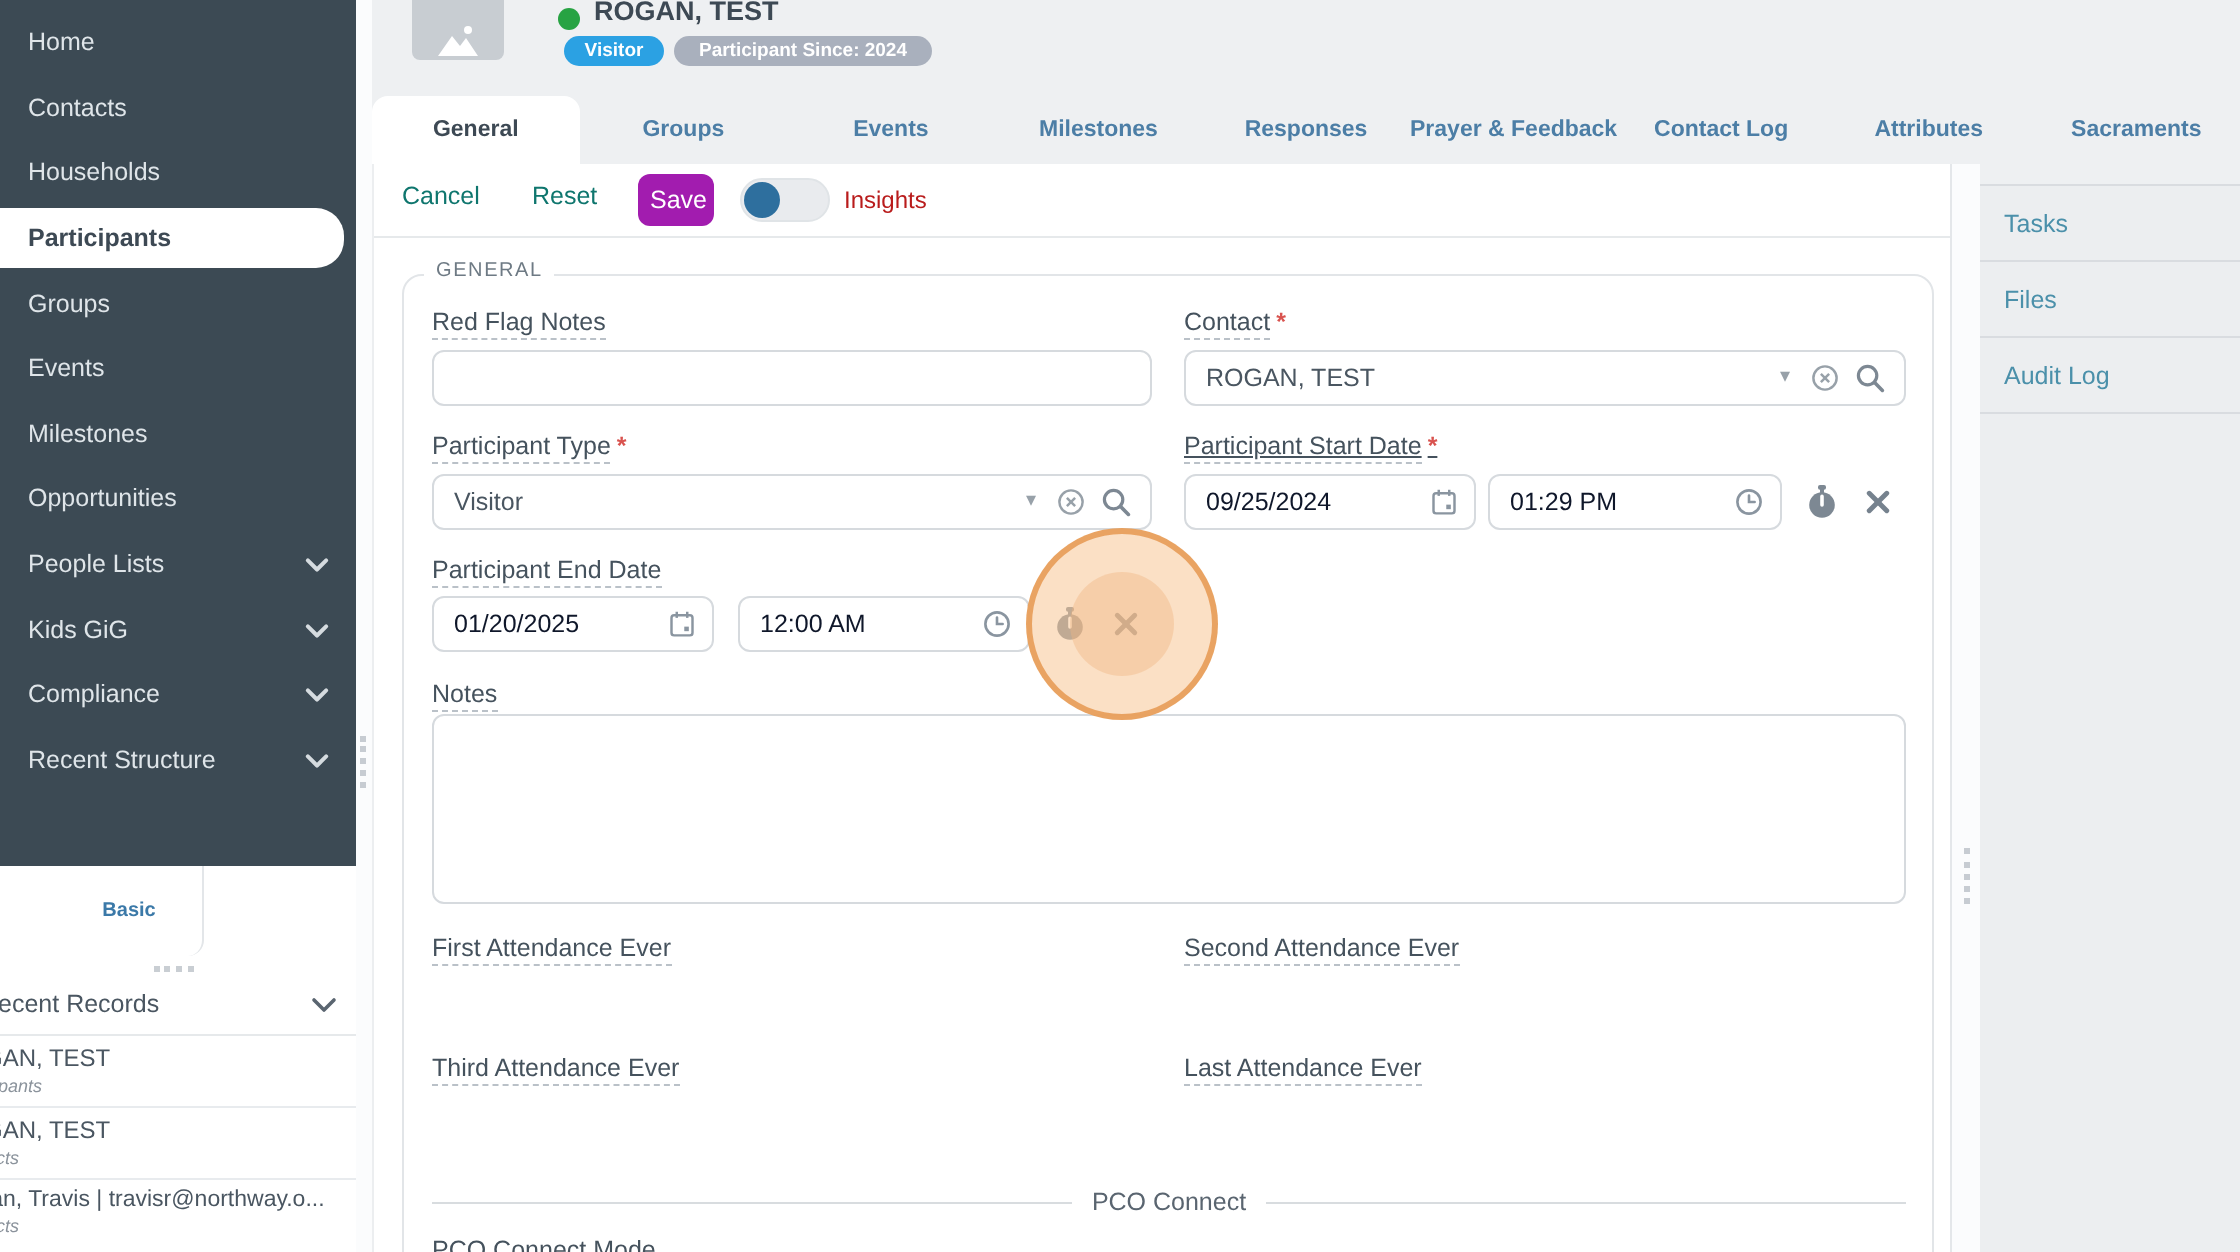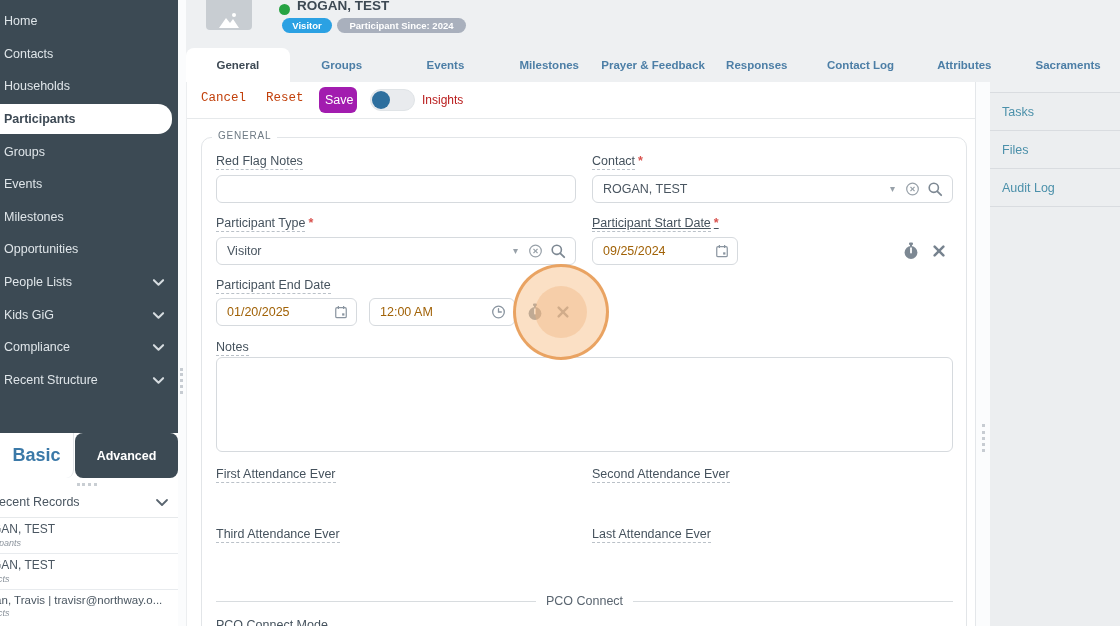--- a/index.html
+++ b/index.html
@@ -2,34 +2,34 @@
 <html><head>
 <meta charset="utf-8">
 <style>
   html,body{margin:0;padding:0;}
   body{font-family:"Liberation Sans",sans-serif;background:#eef0f2;}
   #page{position:relative;width:1120px;height:626px;overflow:hidden;background:#eef0f2;}
 
   
   .sidebar{position:absolute;left:0;top:0;width:178px;height:433px;background:#3c4a54;}
   .nav{position:absolute;left:0;top:5px;width:178px;list-style:none;margin:0;padding:0;}
-  .nav li{height:32.6px;display:flex;align-items:center;padding-left:4px;box-sizing:border-box;
+  .nav li{height:32.6px;display:flex;align-items:center;padding-left:14px;box-sizing:border-box;
           color:#dfe5e9;font-size:12.5px;cursor:pointer;position:relative;}
   .nav li.selected{background:#fff;width:172px;border-radius:0 14px 14px 0;color:#3d4954;font-weight:bold;height:30px;margin:1.3px 0;}
   .nav .chev{position:absolute;right:13px;top:50%;transform:translateY(-50%);}
 
   
   .vstrip-left{position:absolute;left:178px;top:0;width:8px;height:626px;background:#fbfcfd;}
   .grip-v{border-left:3px dotted #c7ccd2;width:0;position:absolute;}
 
   
   .side-panel{position:absolute;left:0;top:433px;width:178px;height:193px;background:#fff;overflow:hidden;}
   .tab-basic{position:absolute;left:0;top:0;width:73px;height:45px;background:#fff;border-right:1px solid #e3e6e9;
              border-bottom-right-radius:8px;display:flex;align-items:center;justify-content:center;
-             color:#3b79a8;font-weight:bold;font-size:18px;cursor:pointer;}
+             color:#3b79a8;font-weight:bold;font-size:10px;cursor:pointer;padding-left:28px;}
   .tab-advanced{position:absolute;left:75px;top:0;width:103px;height:45px;background:#3c4a54;border-radius:8px;
              display:flex;align-items:center;justify-content:center;color:#fff;font-weight:bold;font-size:12.5px;cursor:pointer;}
   .grip-h{position:absolute;left:77px;top:50px;width:20px;height:0;border-top:3px dotted #c9ced3;}
   .recent-header{position:absolute;left:0;top:58px;width:178px;height:24px;}
   .recent-title{position:absolute;left:-10px;top:4px;font-size:12.5px;color:#4a5661;white-space:nowrap;}
   .recent-chevron{position:absolute;right:9px;top:5px;}
   .recent-list{position:absolute;left:0;top:85px;width:178px;}
   .recent-item{height:36px;border-bottom:1px solid #e8ebee;padding-top:4px;box-sizing:border-box;cursor:pointer;overflow:hidden;}
   .recent-item:last-child{border-bottom:none;}
   .ri-title{display:block;margin-left:-26px;font-size:12px;color:#4a5661;white-space:nowrap;}
@@ -48,21 +48,21 @@
   
   .main-tabs{position:absolute;left:186px;top:48px;right:0;height:34px;display:flex;}
   .main-tab{flex:1;display:flex;align-items:center;justify-content:center;font-size:11.5px;font-weight:bold;
             color:#4c7ea6;cursor:pointer;white-space:nowrap;}
   .main-tab.active{background:#fff;border-radius:8px 8px 0 0;color:#3d4954;}
 
   
   .card{position:absolute;left:186px;top:82px;width:789px;height:544px;background:#fff;box-sizing:border-box;
         border-left:1px solid #eceef0;overflow:hidden;}
   .toolbar{position:absolute;left:0;top:0;width:100%;height:36px;border-bottom:1px solid #e6e9eb;}
-  .link-btn{position:absolute;top:9px;font-size:12.5px;color:#c2410c;cursor:pointer;font-family:Liberation Mono, monospace;}
+  .link-btn{position:absolute;top:9px;font-size:12.5px;color:#0f766e;cursor:pointer;}
   .save-btn{position:absolute;left:132px;top:5px;width:38px;height:26px;background:#a21caf;color:#fff;border:none;
             border-radius:6px;font-size:12.5px;font-family:"Liberation Sans",sans-serif;cursor:pointer;}
   .toggle{position:absolute;left:183px;top:7px;width:45px;height:22px;background:#e9ebee;border:1px solid #e0e4e7;
           border-radius:12px;cursor:pointer;box-sizing:border-box;}
   .toggle .knob{position:absolute;left:1px;top:1px;width:18px;height:18px;border-radius:50%;background:#2e6f9e;}
   .insights-label{position:absolute;left:235px;top:11px;font-size:12px;color:#b91c1c;}
 
   .fieldset{position:absolute;left:14px;top:55px;width:766px;height:640px;border:1px solid #e2e5e8;border-radius:10px;box-sizing:border-box;}
   .legend{position:absolute;top:-8px;left:10px;background:#fff;padding:0 6px;font-size:10px;color:#6e7a84;letter-spacing:0.8px;}
 
@@ -72,21 +72,21 @@
 
   .tbox{position:absolute;height:28px;border:1px solid #d6dade;border-radius:6px;background:#fff;
         font-family:"Liberation Sans",sans-serif;font-size:12.5px;color:#4a5661;padding:0 10px;box-sizing:border-box;}
   .combo{position:absolute;height:28px;}
   .combo input{width:100%;height:28px;border:1px solid #d6dade;border-radius:6px;background:#fff;
         font-family:"Liberation Sans",sans-serif;font-size:12.5px;color:#4a5661;padding:0 70px 0 10px;box-sizing:border-box;}
   .combo .icon,.datebox .icon{position:absolute;top:50%;transform:translateY(-50%);cursor:pointer;line-height:0;}
   .caret{font-size:10px;color:#98a1a9;line-height:1;}
   .datebox{position:absolute;height:28px;}
   .datebox input{width:100%;height:28px;border:1px solid #d6dade;border-radius:6px;background:#fff;
-        font-family:"Liberation Sans",sans-serif;font-size:12.5px;color:#a16207;padding:0 28px 0 10px;box-sizing:border-box;}
+        font-family:"Liberation Sans",sans-serif;font-size:12.5px;color:#0f172a;padding:0 28px 0 10px;box-sizing:border-box;}
   .row-icon{position:absolute;cursor:pointer;line-height:0;}
 
   .notes-area{position:absolute;left:29px;top:275px;width:737px;height:95px;border:1px solid #d6dade;border-radius:6px;
         box-sizing:border-box;resize:none;font-family:"Liberation Sans",sans-serif;font-size:12.5px;color:#4a5661;padding:8px;}
 
   .pco-divider{position:absolute;left:29px;top:512px;width:737px;display:flex;align-items:center;}
   .pco-divider .line{flex:1;border-top:1px solid #d8dcdf;height:0;}
   .pco-divider .txt{padding:0 10px;font-size:12.5px;color:#5a6570;}
 
   .highlight-ring{position:absolute;left:326px;top:182px;width:96px;height:96px;border-radius:50%;
@@ -168,21 +168,20 @@
         </li>
     </ul>
   </div>
 
   <div class="vstrip-left">
     <div class="grip-v" style="left:2px;top:368px;height:26px;"></div>
   </div>
 
   <div class="side-panel">
     <div class="tab-basic">Basic</div>
-    <div class="tab-advanced">Advanced</div>
     <div class="grip-h"></div>
     <div class="recent-header">
       <span class="recent-title">Recent Records</span>
       <span class="recent-chevron">
           <svg width="14" height="12" viewBox="0 0 14 12">
             <polyline points="2,4 7,9 12,4" fill="none" stroke="#5a6570" stroke-width="1.8" stroke-linecap="round" stroke-linejoin="round"></polyline>
           </svg>
         </span>
     </div>
     <div style="position:absolute;left:0;top:84px;width:178px;border-top:1px solid #e6e9eb;"></div>
@@ -211,22 +210,22 @@
   <div class="presence"></div>
   <div class="record-name">ROGAN, TEST</div>
   <div class="badge badge-visitor">Visitor</div>
   <div class="badge badge-since">Participant Since: 2024</div>
 
   <div class="main-tabs">
     <div class="main-tab active">General</div>
     <div class="main-tab">Groups</div>
     <div class="main-tab">Events</div>
     <div class="main-tab">Milestones</div>
+    <div class="main-tab">Responses</div>
     <div class="main-tab">Prayer &amp; Feedback</div>
-    <div class="main-tab">Responses</div>
     <div class="main-tab">Contact Log</div>
     <div class="main-tab">Attributes</div>
     <div class="main-tab">Sacraments</div>
   </div>
 
   <div class="card">
 
     <div class="toolbar">
       <span class="link-btn" style="left:14px;">Cancel</span>
       <span class="link-btn" style="left:79px;">Reset</span>
@@ -284,20 +283,29 @@
         </span>
     </div>
     <div class="datebox" style="left:405px;top:155px;width:146px;">
       <input value="09/25/2024" style="">
       <span class="icon" style="right:9px;">
           <svg width="14" height="15" viewBox="0 0 16 17">
             <rect x="2" y="3.5" width="12" height="11.5" rx="1.5" fill="none" stroke="#8a95a0" stroke-width="1.4"></rect>
             <line x1="5" y1="1.5" x2="5" y2="5" stroke="#8a95a0" stroke-width="1.4"></line>
             <line x1="11" y1="1.5" x2="11" y2="5" stroke="#8a95a0" stroke-width="1.4"></line>
             <rect x="9.3" y="10" width="2.6" height="2.6" fill="#8a95a0"></rect>
+          </svg>
+        </span>
+    </div>
+    <div class="datebox" style="left:557px;top:155px;width:147px;">
+      <input value="01:29 PM" style="">
+      <span class="icon" style="right:9px;">
+          <svg width="15" height="15" viewBox="0 0 16 16">
+            <circle cx="8" cy="8" r="6.2" fill="none" stroke="#8a95a0" stroke-width="1.4"></circle>
+            <polyline points="8,4.5 8,8 11,8" fill="none" stroke="#8a95a0" stroke-width="1.4" stroke-linecap="round"></polyline>
           </svg>
         </span>
     </div>
     <span class="row-icon" style="left:716px;top:160px;">
         <svg width="16" height="18" viewBox="0 0 16 18">
           <rect x="6" y="0.5" width="4" height="2.4" rx="1" fill="#7d8893"></rect>
           <line x1="8" y1="2.5" x2="8" y2="4.5" stroke="#7d8893" stroke-width="2"></line>
           <circle cx="8" cy="10.5" r="6.4" fill="#7d8893"></circle>
           <line x1="8" y1="10.5" x2="8" y2="6.2" stroke="#ffffff" stroke-width="1.8" stroke-linecap="round"></line>
         </svg>

